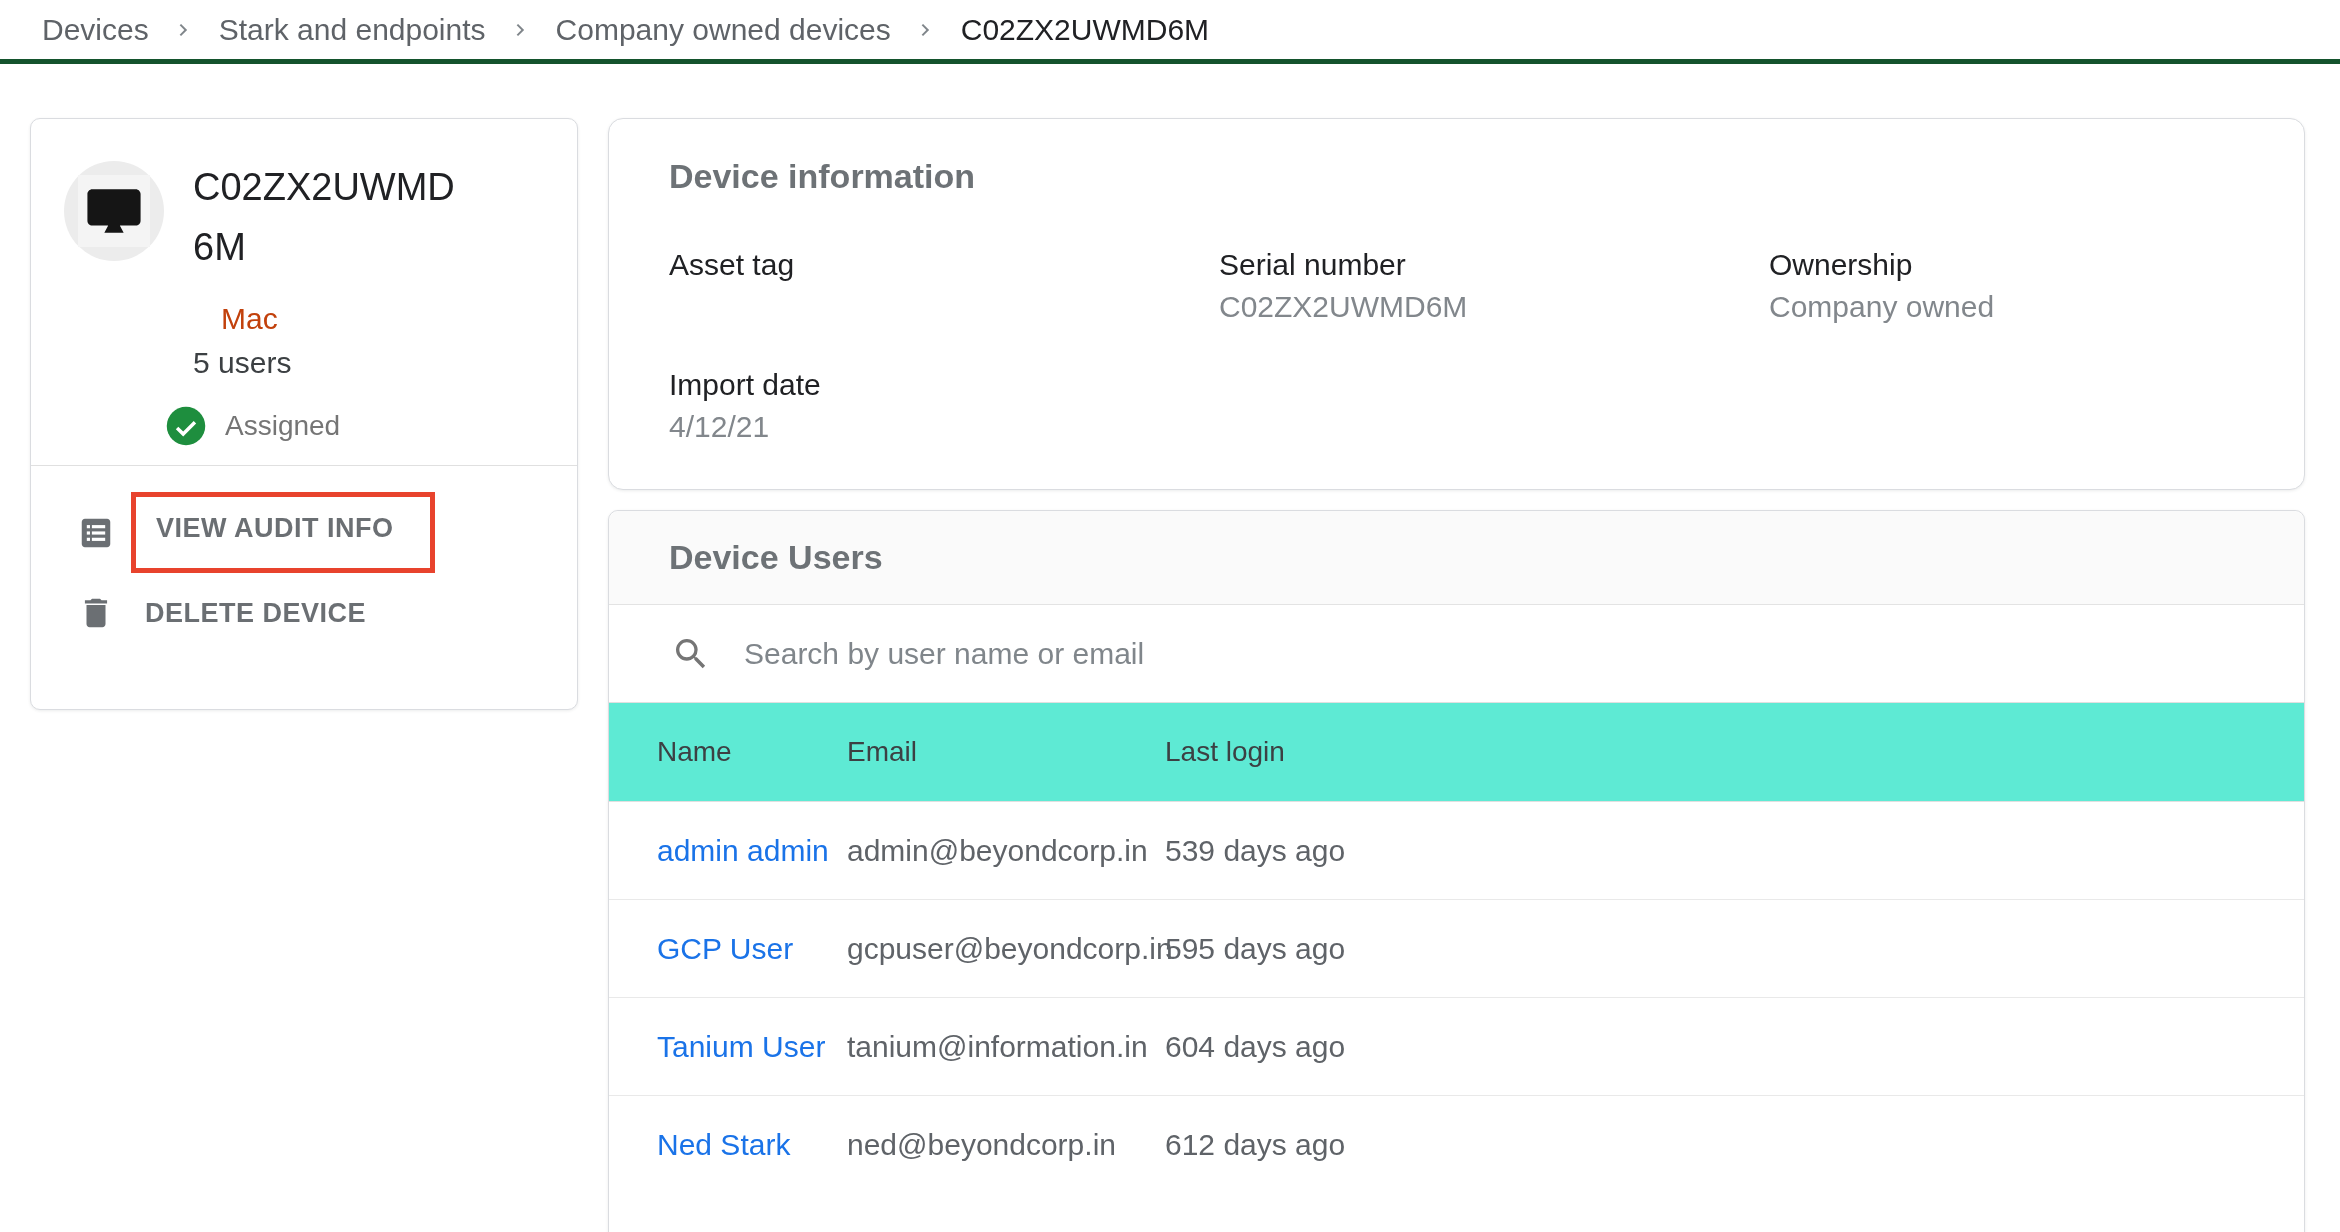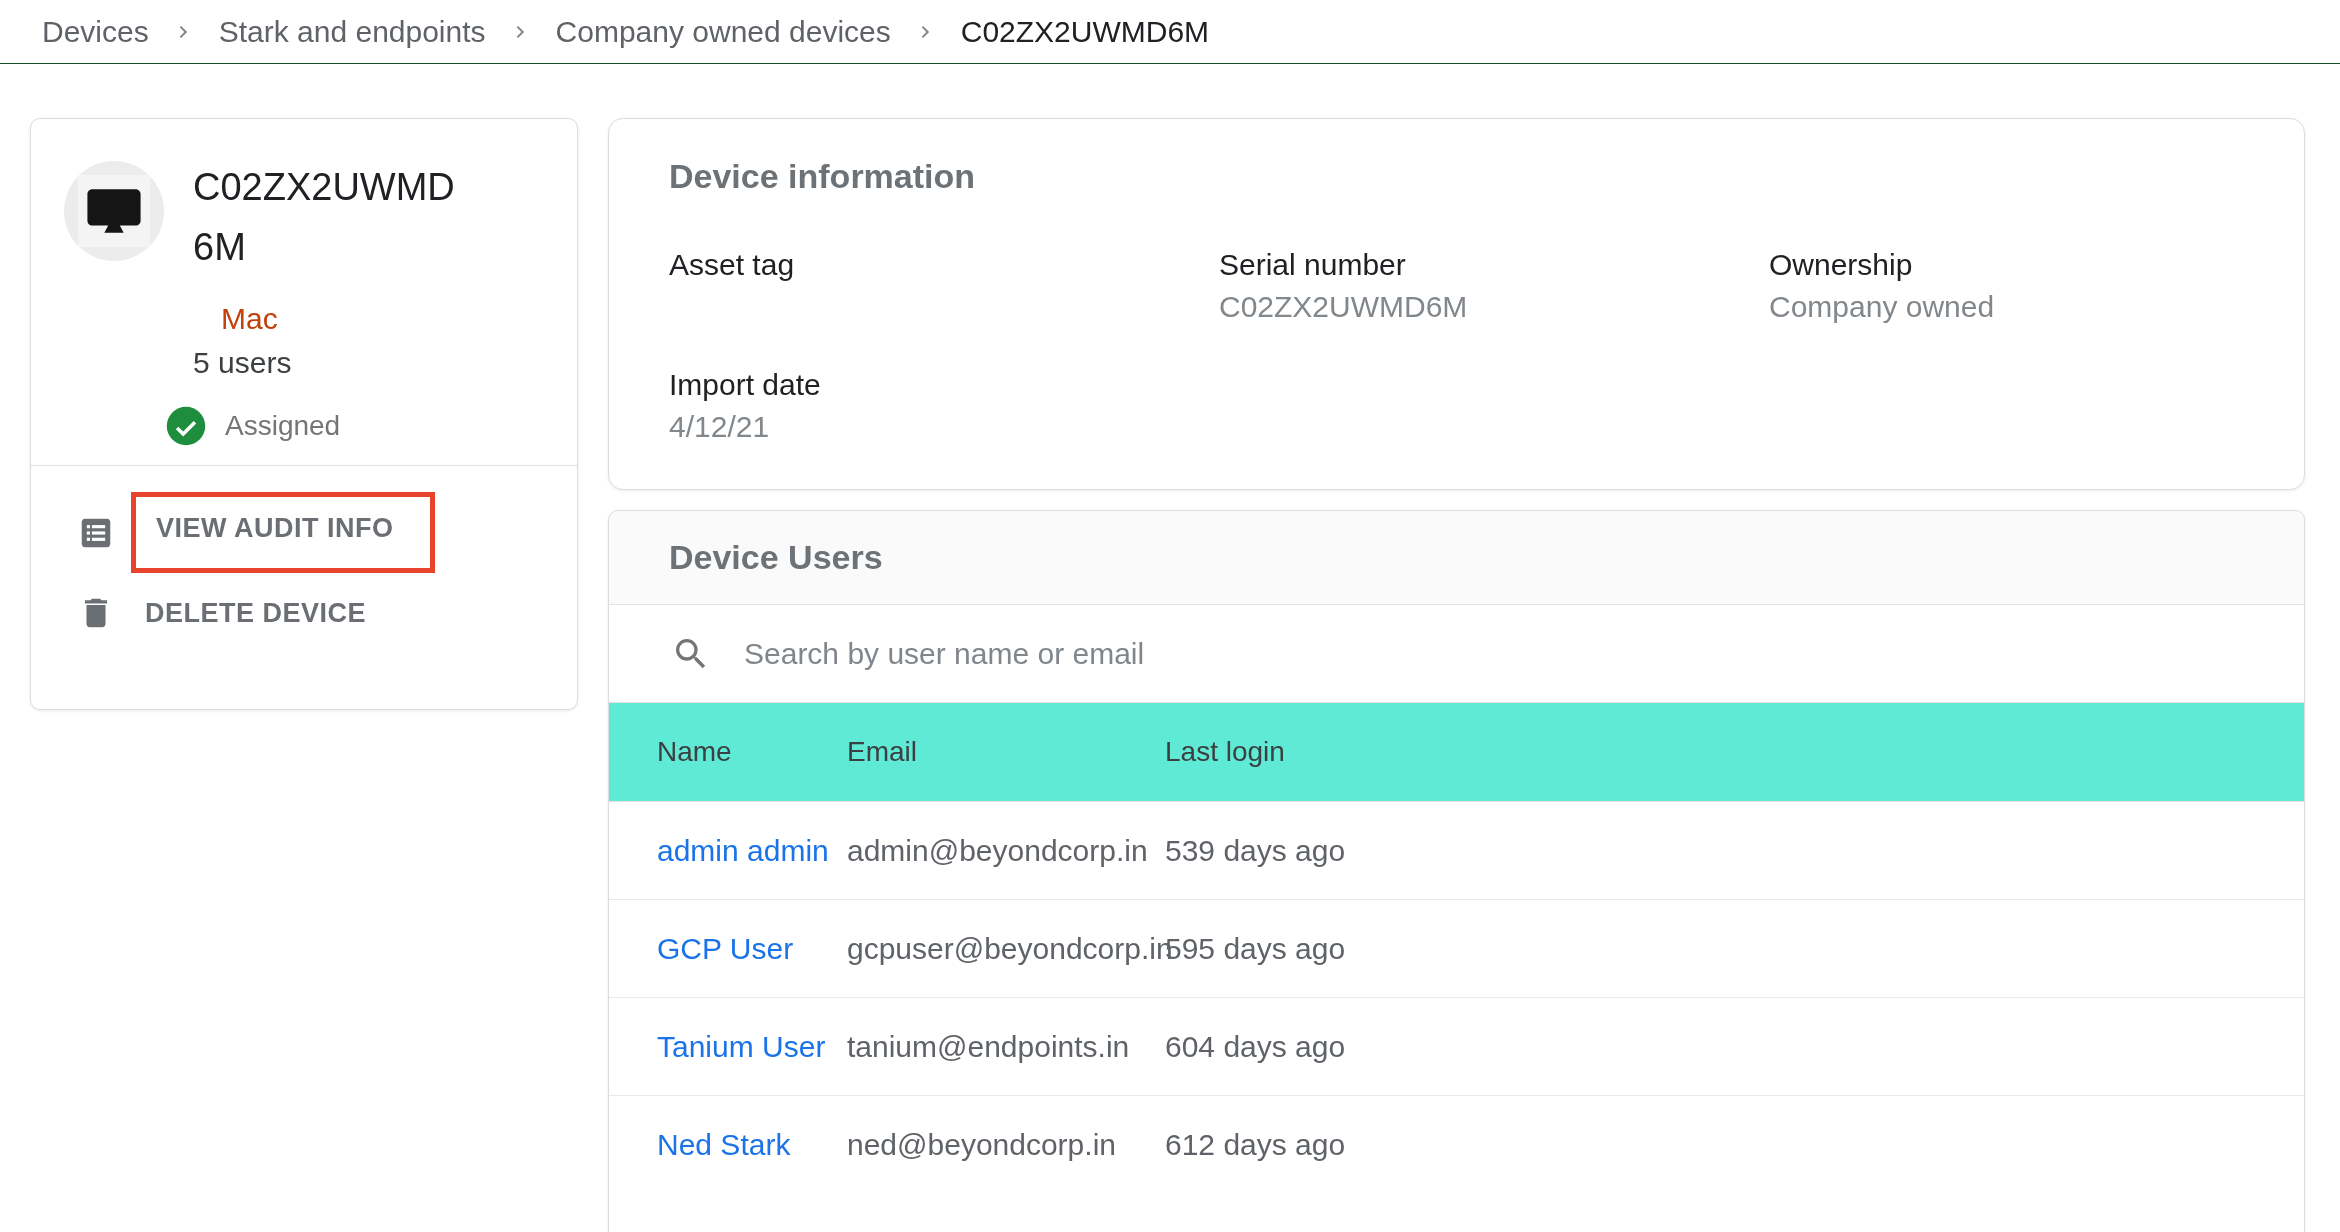--- a/index.html
+++ b/index.html
@@ -1,21 +1,21 @@
 <!DOCTYPE html>
 <html style="--link-blue: #1a73e8; --status-green: #1e8e3e; --annotation-red: #e8432d; --card-border: #dadce0; --muted-text: #5f6368;"><head>
 <meta charset="utf-8">
 <style>
   * { margin:0; padding:0; box-sizing:border-box; }
   html,body { width:2340px; height:1232px; overflow:hidden; background:#fff;
     font-family:"Liberation Sans","DejaVu Sans",sans-serif; color:#202124; }
 
   
   .breadcrumb { height:64px; display:flex; align-items:center; gap:22px;
-    padding:0 42px; border-bottom:1px solid #14532d; font-size:30px; }
+    padding:0 42px; border-bottom:5px solid #14532d; font-size:30px; }
   .crumb { color:#5f6368; cursor:pointer; }
   .crumb.current { color:#202124; font-weight:500; cursor:default; }
   .crumb-sep { width:26px; height:26px; flex:none; }
   .crumb-sep svg { width:26px; height:26px; fill:#80868b; display:block; }
 
   .content { position:relative; width:100%; height:1168px; }
 
   .card { position:absolute; background:#fff; border:1px solid #dadce0;
     border-radius:10px; box-shadow:0 1px 3px rgba(60,64,67,.10); }
 
@@ -216,21 +216,21 @@
       <span class="user-email">admin@beyondcorp.in</span>
       <span class="user-login">539 days ago</span>
     </div>
     <div class="u-grid user-row">
       <span class="user-name">GCP User</span>
       <span class="user-email">gcpuser@beyondcorp.in</span>
       <span class="user-login">595 days ago</span>
     </div>
     <div class="u-grid user-row">
       <span class="user-name">Tanium User</span>
-      <span class="user-email">tanium@endpoints.in</span>
+      <span class="user-email">tanium@information.in</span>
       <span class="user-login">604 days ago</span>
     </div>
     <div class="u-grid user-row">
       <span class="user-name">Ned Stark</span>
       <span class="user-email">ned@beyondcorp.in</span>
       <span class="user-login">612 days ago</span>
     </div>
   </section>
 
 </div>

